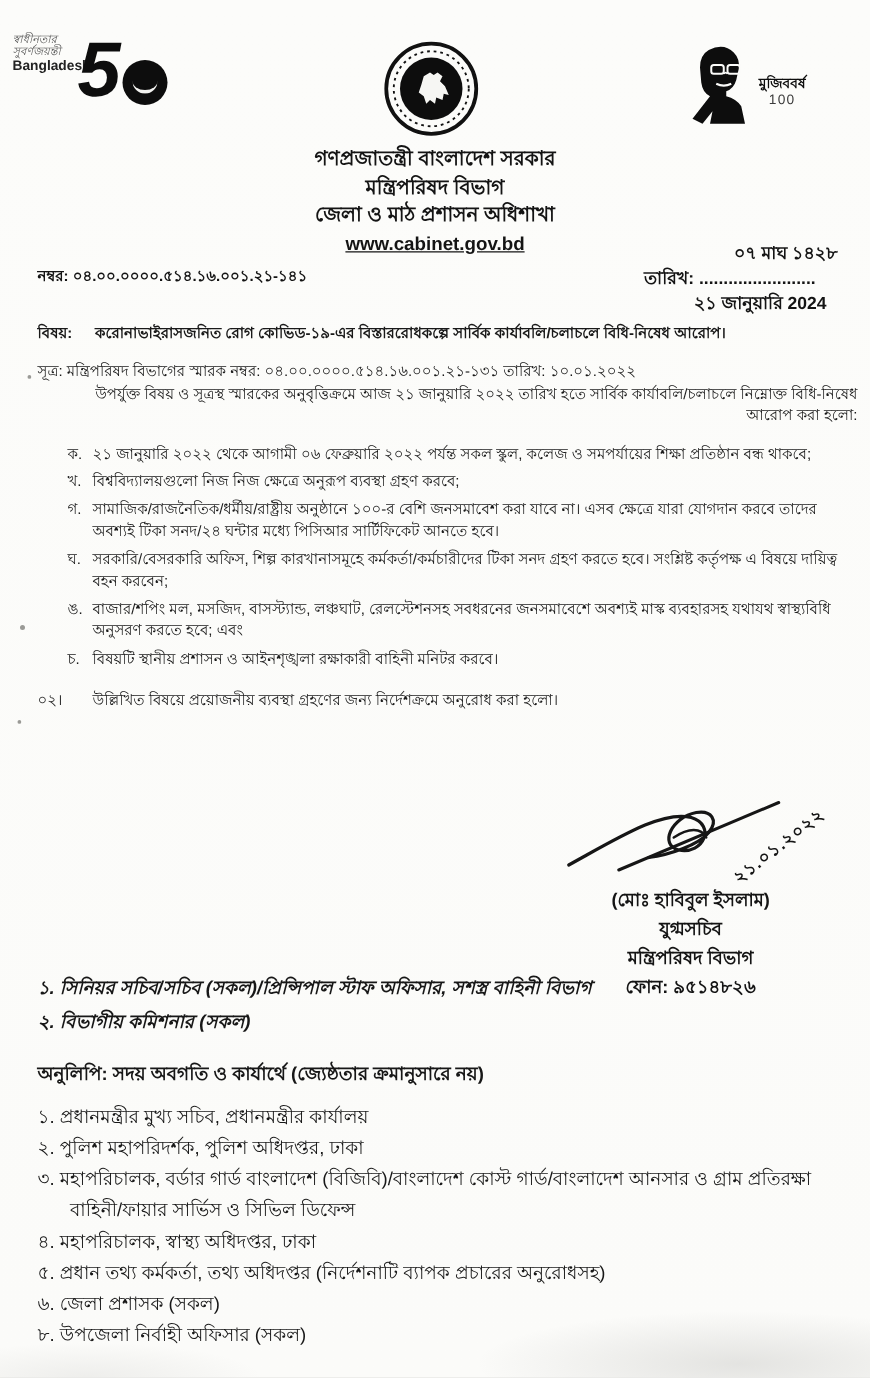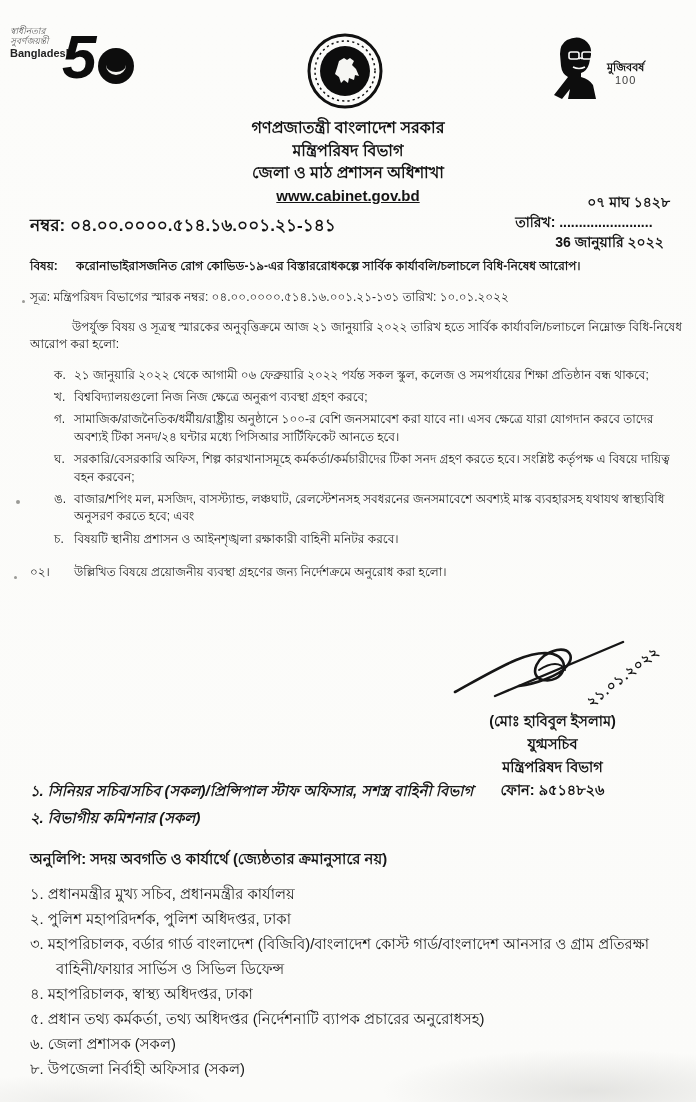--- a/index.html
+++ b/index.html
@@ -29,32 +29,32 @@
 
   .mujib{position:absolute;left:549px;top:34px;width:105px;height:72px;}
   .mujib .mtxt{position:absolute;left:58px;top:28px;font-size:11px;font-weight:bold;color:#0d0d0d;line-height:11px;}
   .mujib .mnum{position:absolute;left:66px;top:40px;font-size:11px;font-weight:normal;color:#3c3c3c;letter-spacing:1px;}
 
   
   .org{position:absolute;left:0;top:117px;width:100%;text-align:center;}
   .org .l{font-size:16px;font-weight:bold;line-height:22.5px;color:#141414;}
   .org .site{display:inline-block;font-size:15px;font-weight:bold;text-decoration:underline;margin-top:2px;color:#141414;}
 
-  .memo{position:absolute;left:30px;top:212px;font-size:17px;font-weight:bold;color:#141414;}
+  .memo{position:absolute;left:30px;top:212px;font-size:12px;font-weight:bold;color:#141414;}
   .dateblock{position:absolute;right:26px;top:192px;text-align:left;font-size:14px;font-weight:bold;color:#141414;line-height:20px;}
   .dateblock .b1{padding-left:72px;}
   .dateblock .b3{padding-left:40px;}
 
   
   .docbody{position:absolute;left:30px;right:10px;top:258px;font-size:12px;line-height:1.45;color:#191919;}
   .subject{display:flex;font-weight:bold;}
   .subject .lbl{width:46px;flex:0 0 46px;}
   .subject .txt{flex:1;padding-right:20px;}
   .reference{margin-top:14px;}
-  .opening{margin-top:12px;text-indent:42px;}
+  .opening{margin-top:0;text-indent:42px;text-align:right;}
   .rlist{margin-top:13px;}
   .ritem{display:flex;margin-bottom:5px;}
   .ritem .rlbl{flex:0 0 44px;padding-left:24px;box-sizing:border-box;}
   .ritem .rtxt{flex:1;}
   .closing{display:flex;margin-top:16px;}
   .closing .clbl{flex:0 0 44px;}
   .closing .ctxt{flex:1;max-width:560px;}
 
   
   .sig{position:absolute;right:26px;top:640px;width:235px;text-align:center;}
@@ -108,21 +108,21 @@
     <div class="l">গণপ্রজাতন্ত্রী বাংলাদেশ সরকার</div>
     <div class="l">মন্ত্রিপরিষদ বিভাগ</div>
     <div class="l">জেলা ও মাঠ প্রশাসন অধিশাখা</div>
     <div class="site">www.cabinet.gov.bd</div>
   </div>
 
   <div class="memo">নম্বর: ০৪.০০.০০০০.৫১৪.১৬.০০১.২১-১৪১</div>
   <div class="dateblock">
     <div class="b1">০৭ মাঘ ১৪২৮</div>
     <div class="b2">তারিখ: ........................</div>
-    <div class="b3">36 জানুয়ারি ২০২২</div>
+    <div class="b3">২১ জানুয়ারি 2024</div>
   </div>
 
   <div class="docbody">
 
     <div class="subject">
       <div class="lbl">বিষয়:</div>
       <div class="txt">করোনাভাইরাসজনিত রোগ কোভিড-১৯-এর বিস্তাররোধকল্পে সার্বিক কার্যাবলি/চলাচলে বিধি-নিষেধ আরোপ।</div>
     </div>
 
     <div class="reference">সূত্র: মন্ত্রিপরিষদ বিভাগের স্মারক নম্বর: ০৪.০০.০০০০.৫১৪.১৬.০০১.২১-১৩১ তারিখ: ১০.০১.২০২২</div>

